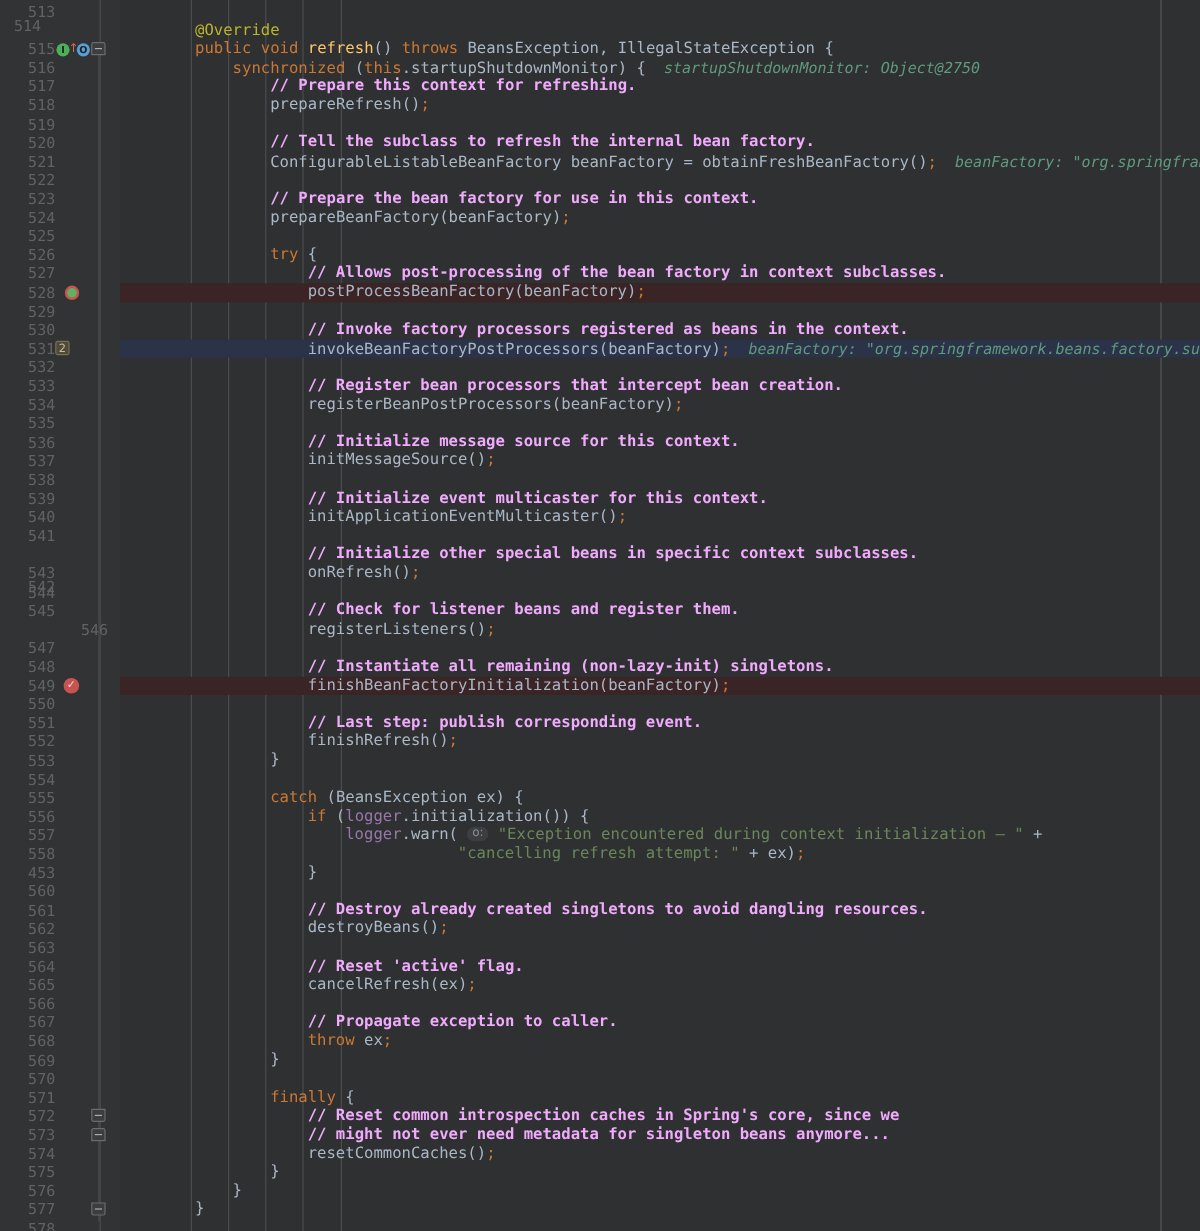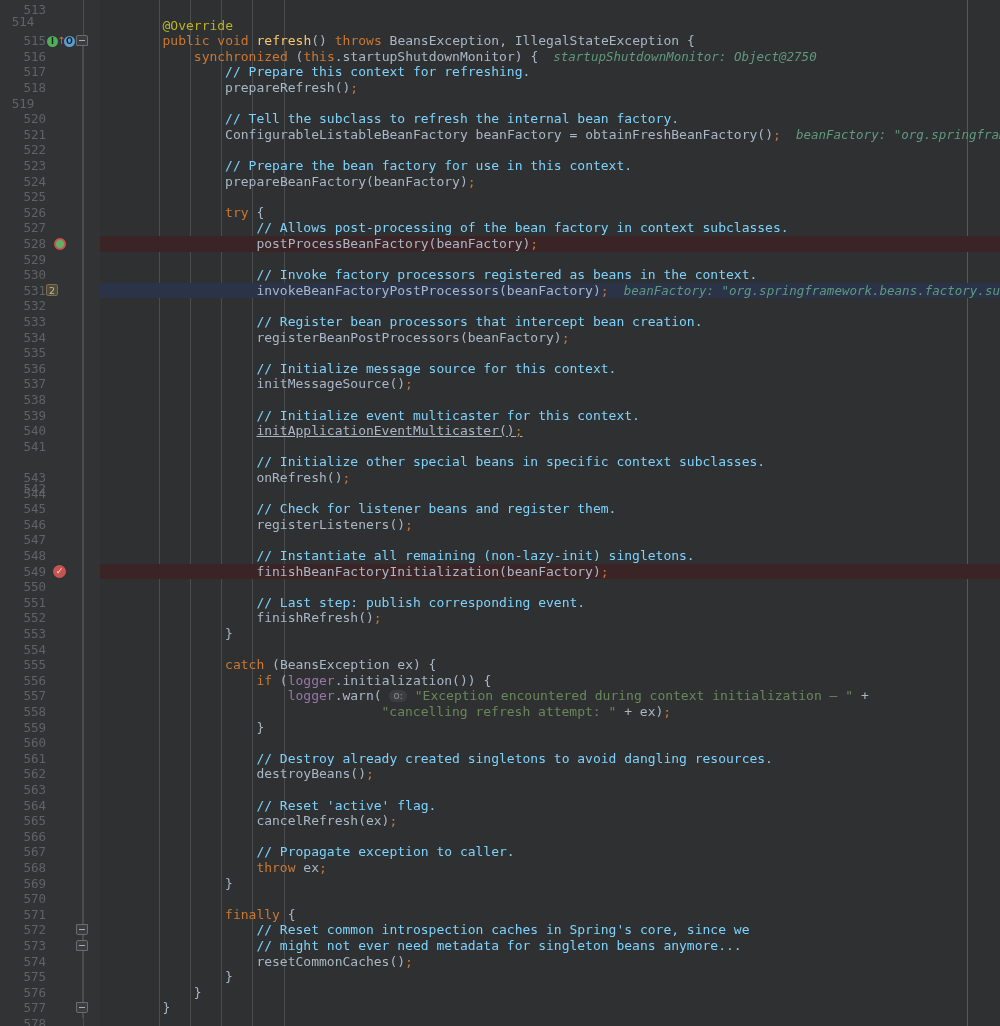--- a/index.html
+++ b/index.html
@@ -181,21 +181,21 @@
     width: 1px; height: 100%;
     background: #555759;
     z-index: 1;
   }
 
   
   .kw     { color: #cc7832; }          
   .anno   { color: #bbb529; }          
   .mdecl  { color: #ffc66d; }          
   .type   { color: #a9b7c6; }          
-  .cmt    { color: #7dd3fc; }          
+  .cmt    { color: #f0abfc; font-weight: bold; }          
   .str    { color: #6a8759; }          
   .ident  { color: #a9b7c6; }
   .field  { color: #9876aa; }          
   .semi   { color: #cc7832; }
   .punc   { color: #a9b7c6; }
   .mcall  { color: #a9b7c6; }
 
   
   .inlay-val {
     color: #5f9a7e;
@@ -252,21 +252,21 @@
       <div class="row" style="position: absolute; left: 0px; top: 267.2px; width: 1000px;"><span class="code" style="left: 256.4px;"><span class="cmt">// Invoke factory processors registered as beans in the context.</span></span></div>
       <div class="row exec-line" style="position: absolute; left: 0px; top: 282.8px; width: 1000px;"><span class="code" style="left: 256.4px;"><span class="mcall">invokeBeanFactoryPostProcessors</span><span class="punc">(beanFactory)</span><span class="semi">;</span><span class="inlay-val">  beanFactory: "org.springframework.beans.factory.support.Defaul</span></span></div>
       <div class="row" style="position: absolute; left: 0px; top: 298.4px; width: 1000px;"><span class="code" style="left: 100px;"></span></div>
       <div class="row" style="position: absolute; left: 0px; top: 314px; width: 1000px;"><span class="code" style="left: 256.4px;"><span class="cmt">// Register bean processors that intercept bean creation.</span></span></div>
       <div class="row" style="position: absolute; left: 0px; top: 329.6px; width: 1000px;"><span class="code" style="left: 256.4px;"><span class="mcall">registerBeanPostProcessors</span><span class="punc">(beanFactory)</span><span class="semi">;</span></span></div>
       <div class="row" style="position: absolute; left: 0px; top: 345.2px; width: 1000px;"><span class="code" style="left: 100px;"></span></div>
       <div class="row" style="position: absolute; left: 0px; top: 360.8px; width: 1000px;"><span class="code" style="left: 256.4px;"><span class="cmt">// Initialize message source for this context.</span></span></div>
       <div class="row" style="position: absolute; left: 0px; top: 376.4px; width: 1000px;"><span class="code" style="left: 256.4px;"><span class="mcall">initMessageSource</span><span class="punc">()</span><span class="semi">;</span></span></div>
       <div class="row" style="position: absolute; left: 0px; top: 392px; width: 1000px;"><span class="code" style="left: 100px;"></span></div>
       <div class="row" style="position: absolute; left: 0px; top: 407.6px; width: 1000px;"><span class="code" style="left: 256.4px;"><span class="cmt">// Initialize event multicaster for this context.</span></span></div>
-      <div class="row" style="position: absolute; left: 0px; top: 423.2px; width: 1000px;"><span class="code" style="left: 256.4px; text-decoration: underline;"><span class="mcall">initApplicationEventMulticaster</span><span class="punc">()</span><span class="semi">;</span></span></div>
+      <div class="row" style="position: absolute; left: 0px; top: 423.2px; width: 1000px;"><span class="code" style="left: 256.4px;"><span class="mcall">initApplicationEventMulticaster</span><span class="punc">()</span><span class="semi">;</span></span></div>
       <div class="row" style="position: absolute; left: 0px; top: 438.8px; width: 1000px;"><span class="code" style="left: 100px;"></span></div>
       <div class="row" style="position: absolute; left: 0px; top: 454.4px; width: 1000px;"><span class="code" style="left: 256.4px;"><span class="cmt">// Initialize other special beans in specific context subclasses.</span></span></div>
       <div class="row" style="position: absolute; left: 0px; top: 470px; width: 1000px;"><span class="code" style="left: 256.4px;"><span class="mcall">onRefresh</span><span class="punc">()</span><span class="semi">;</span></span></div>
       <div class="row" style="position: absolute; left: 0px; top: 485.6px; width: 1000px;"><span class="code" style="left: 100px;"></span></div>
       <div class="row" style="position: absolute; left: 0px; top: 501.2px; width: 1000px;"><span class="code" style="left: 256.4px;"><span class="cmt">// Check for listener beans and register them.</span></span></div>
       <div class="row" style="position: absolute; left: 0px; top: 516.8px; width: 1000px;"><span class="code" style="left: 256.4px;"><span class="mcall">registerListeners</span><span class="punc">()</span><span class="semi">;</span></span></div>
       <div class="row" style="position: absolute; left: 0px; top: 532.4px; width: 1000px;"><span class="code" style="left: 100px;"></span></div>
       <div class="row" style="position: absolute; left: 0px; top: 548px; width: 1000px;"><span class="code" style="left: 256.4px;"><span class="cmt">// Instantiate all remaining (non-lazy-init) singletons.</span></span></div>
       <div class="row bp-line" style="position: absolute; left: 0px; top: 563.6px; width: 1000px;"><span class="code" style="left: 256.4px;"><span class="mcall">finishBeanFactoryInitialization</span><span class="punc">(beanFactory)</span><span class="semi">;</span></span></div>
       <div class="row" style="position: absolute; left: 0px; top: 579.2px; width: 1000px;"><span class="code" style="left: 100px;"></span></div>
@@ -303,21 +303,21 @@
   <div class="gutter"></div>
   <div class="gutter-sep"></div>
   <div class="fold-rail"></div>
   <div id="gutter-layer">
       <div class="lineno" style="top: 2px; line-height: 15.6px;">513</div>
       <div class="lineno" style="top: 14px; line-height: 15.6px; text-align: center;">514</div>
       <div class="lineno" style="top: 33.2px; line-height: 15.6px;">515</div>
       <div class="lineno" style="top: 48.8px; line-height: 15.6px;">516</div>
       <div class="lineno" style="top: 64.4px; line-height: 15.6px;">517</div>
       <div class="lineno" style="top: 80px; line-height: 15.6px;">518</div>
-      <div class="lineno" style="top: 95.6px; line-height: 15.6px; text-align: center;">519</div>
+      <div class="lineno" style="top: 95.6px; line-height: 15.6px;">519</div>
       <div class="lineno" style="top: 111.2px; line-height: 15.6px;">520</div>
       <div class="lineno" style="top: 126.8px; line-height: 15.6px;">521</div>
       <div class="lineno" style="top: 142.4px; line-height: 15.6px;">522</div>
       <div class="lineno" style="top: 158px; line-height: 15.6px;">523</div>
       <div class="lineno" style="top: 173.6px; line-height: 15.6px;">524</div>
       <div class="lineno" style="top: 189.2px; line-height: 15.6px;">525</div>
       <div class="lineno" style="top: 204.8px; line-height: 15.6px;">526</div>
       <div class="lineno" style="top: 220.4px; line-height: 15.6px;">527</div>
       <div class="lineno" style="top: 236px; line-height: 15.6px;">528</div>
       <div class="lineno" style="top: 251.6px; line-height: 15.6px;">529</div>
@@ -330,34 +330,34 @@
       <div class="lineno" style="top: 360.8px; line-height: 15.6px;">536</div>
       <div class="lineno" style="top: 376.4px; line-height: 15.6px;">537</div>
       <div class="lineno" style="top: 392px; line-height: 15.6px;">538</div>
       <div class="lineno" style="top: 407.6px; line-height: 15.6px;">539</div>
       <div class="lineno" style="top: 423.2px; line-height: 15.6px;">540</div>
       <div class="lineno" style="top: 438.8px; line-height: 15.6px;">541</div>
       <div class="lineno" style="top: 454.4px; line-height: 15.6px; margin-top: 27px;">542</div>
       <div class="lineno" style="top: 470px; line-height: 15.6px;">543</div>
       <div class="lineno" style="top: 485.6px; line-height: 15.6px;">544</div>
       <div class="lineno" style="top: 501.2px; line-height: 15.6px;">545</div>
-      <div class="lineno" style="top: 516.8px; line-height: 15.6px;">546</div>
+      <div class="lineno" style="top: 516.8px; line-height: 15.6px; margin-left: 44px;">546</div>
       <div class="lineno" style="top: 532.4px; line-height: 15.6px;">547</div>
       <div class="lineno" style="top: 548px; line-height: 15.6px;">548</div>
       <div class="lineno" style="top: 563.6px; line-height: 15.6px;">549</div>
       <div class="lineno" style="top: 579.2px; line-height: 15.6px;">550</div>
       <div class="lineno" style="top: 594.8px; line-height: 15.6px;">551</div>
       <div class="lineno" style="top: 610.4px; line-height: 15.6px;">552</div>
       <div class="lineno" style="top: 626px; line-height: 15.6px;">553</div>
       <div class="lineno" style="top: 641.6px; line-height: 15.6px;">554</div>
       <div class="lineno" style="top: 657.2px; line-height: 15.6px;">555</div>
       <div class="lineno" style="top: 672.8px; line-height: 15.6px;">556</div>
       <div class="lineno" style="top: 688.4px; line-height: 15.6px;">557</div>
       <div class="lineno" style="top: 704px; line-height: 15.6px;">558</div>
-      <div class="lineno" style="top: 719.6px; line-height: 15.6px;">559</div>
+      <div class="lineno" style="top: 719.6px; line-height: 15.6px;">453</div>
       <div class="lineno" style="top: 735.2px; line-height: 15.6px;">560</div>
       <div class="lineno" style="top: 750.8px; line-height: 15.6px;">561</div>
       <div class="lineno" style="top: 766.4px; line-height: 15.6px;">562</div>
       <div class="lineno" style="top: 782px; line-height: 15.6px;">563</div>
       <div class="lineno" style="top: 797.6px; line-height: 15.6px;">564</div>
       <div class="lineno" style="top: 813.2px; line-height: 15.6px;">565</div>
       <div class="lineno" style="top: 828.8px; line-height: 15.6px;">566</div>
       <div class="lineno" style="top: 844.4px; line-height: 15.6px;">567</div>
       <div class="lineno" style="top: 860px; line-height: 15.6px;">568</div>
       <div class="lineno" style="top: 875.6px; line-height: 15.6px;">569</div>

